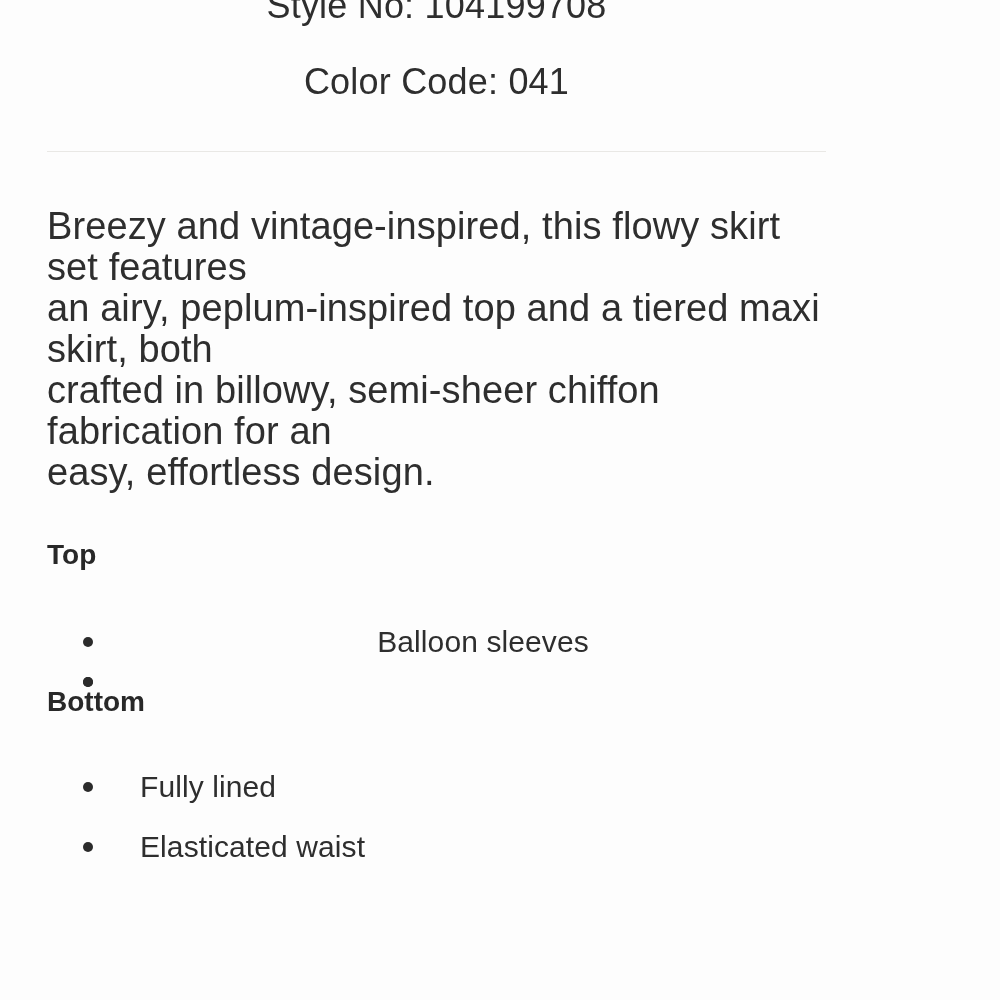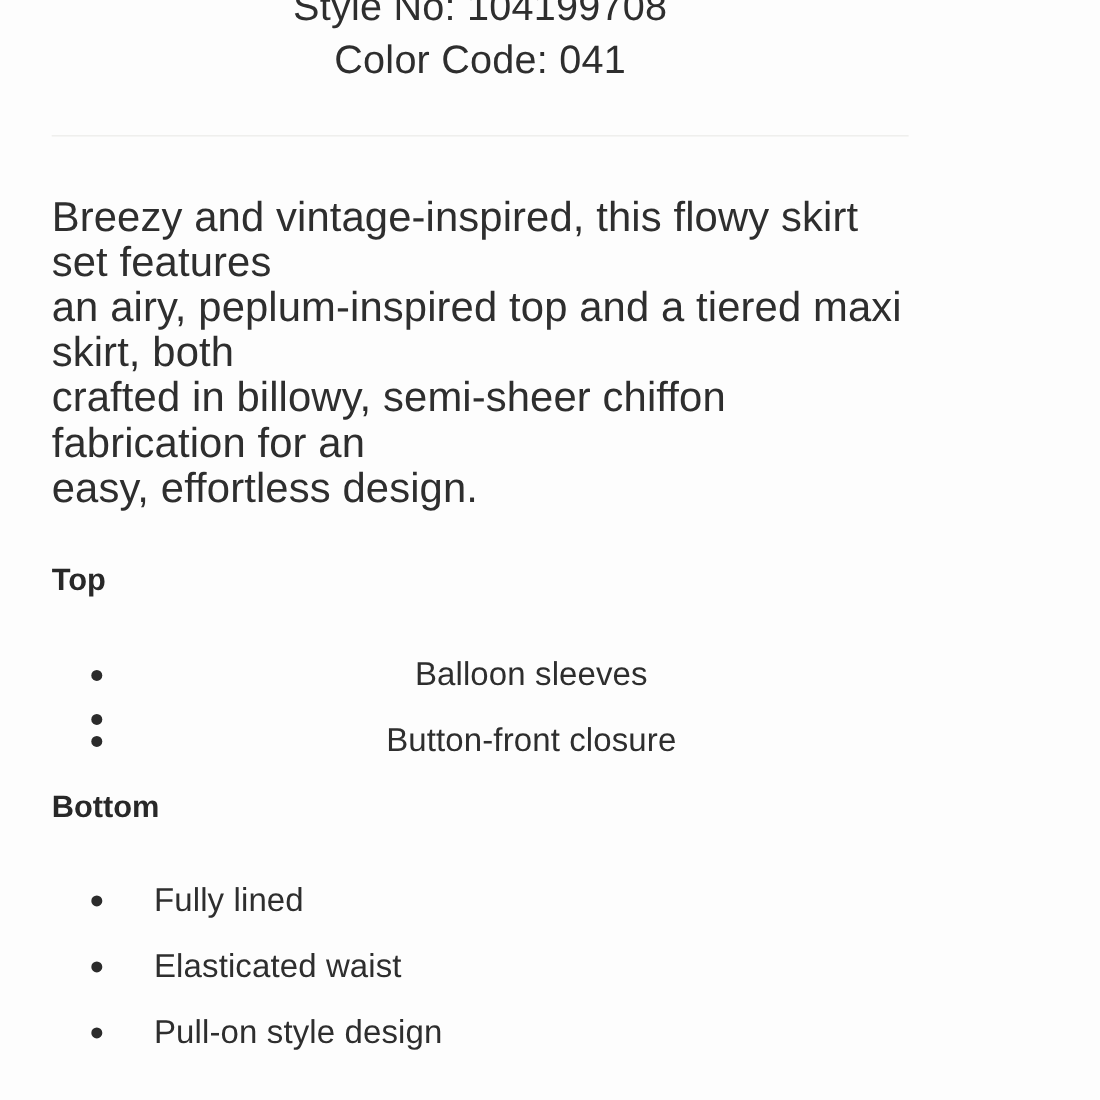--- a/index.html
+++ b/index.html
@@ -28,21 +28,21 @@
     text-align: center;
   }
   .meta-line {
     font-size: 36px;
     line-height: 44px;
     font-weight: 400;
     letter-spacing: 0.2px;
     color: #2e2e2e;
   }
   .meta-line + .meta-line {
-    margin-top: 4px;
+    margin-top: 32px;
   }
   
   .divider {
     border: none;
     height: 1px;
     background: #e9e8e5;
     margin: 47px 0 0 0;
   }
   
   .description {
@@ -119,34 +119,29 @@
   <ul class="feature-list top-list">
     <li class="feature-item">
       <span class="bullet"></span>
       <span>Balloon sleeves</span>
     </li>
     <li class="feature-item">
       <span class="bullet"></span>
     </li>
     <li class="feature-item">
       <span class="bullet"></span>
-      <span>Button-front closure</span>
     </li>
   </ul>
 
   <h3 class="section-heading">Bottom</h3>
 
   <ul class="feature-list bottom-list">
     <li class="feature-item">
       <span class="bullet"></span>
       <span>Fully lined</span>
     </li>
     <li class="feature-item">
       <span class="bullet"></span>
       <span>Elasticated waist</span>
     </li>
-    <li class="feature-item">
-      <span class="bullet"></span>
-      <span>Pull-on style design</span>
-    </li>
   </ul>
 
 </div>
 
 </body></html>

